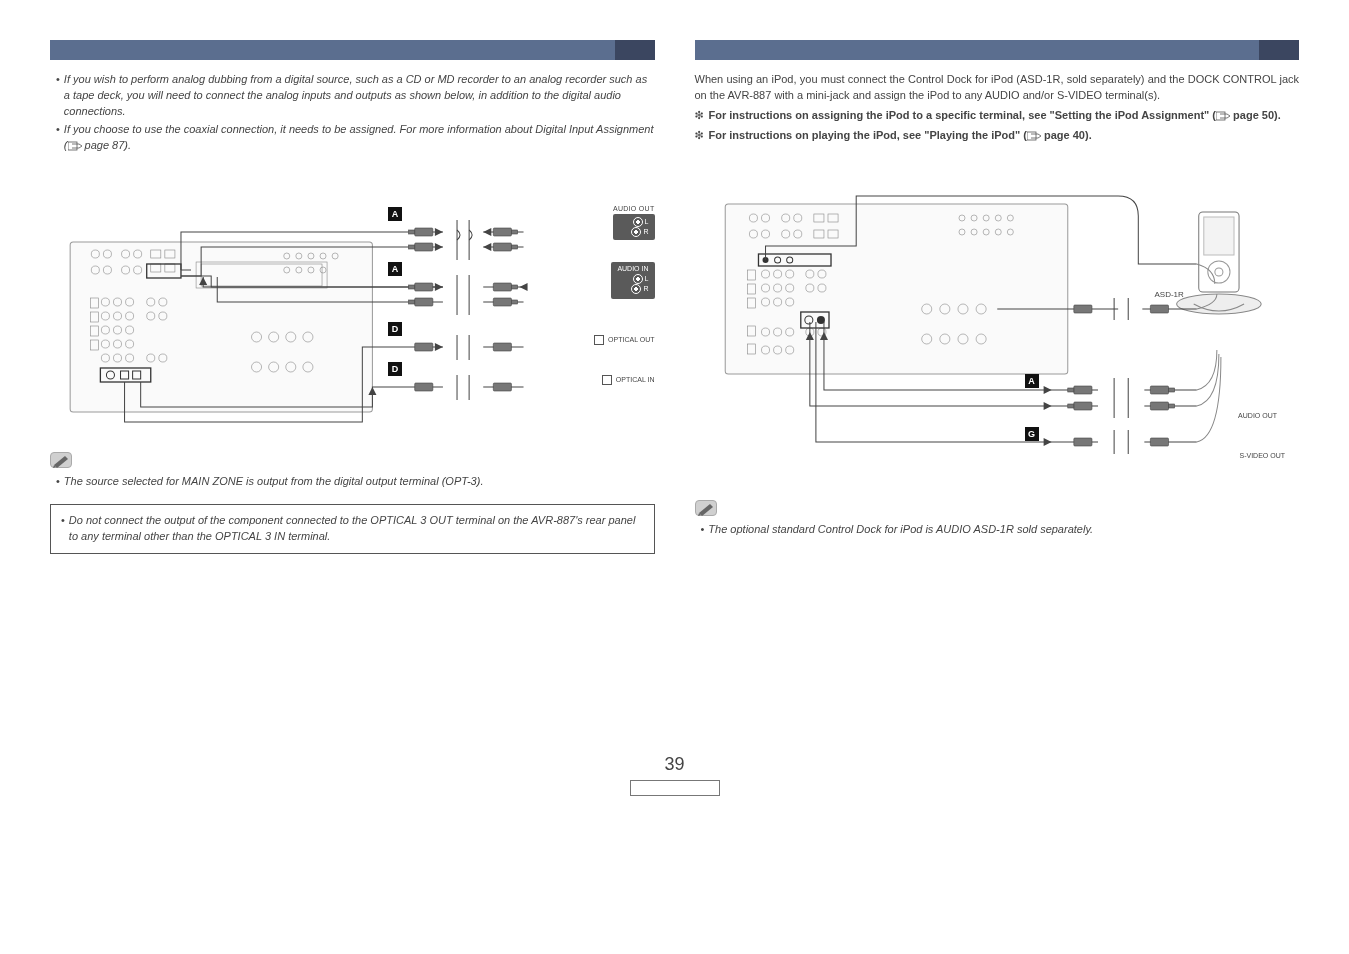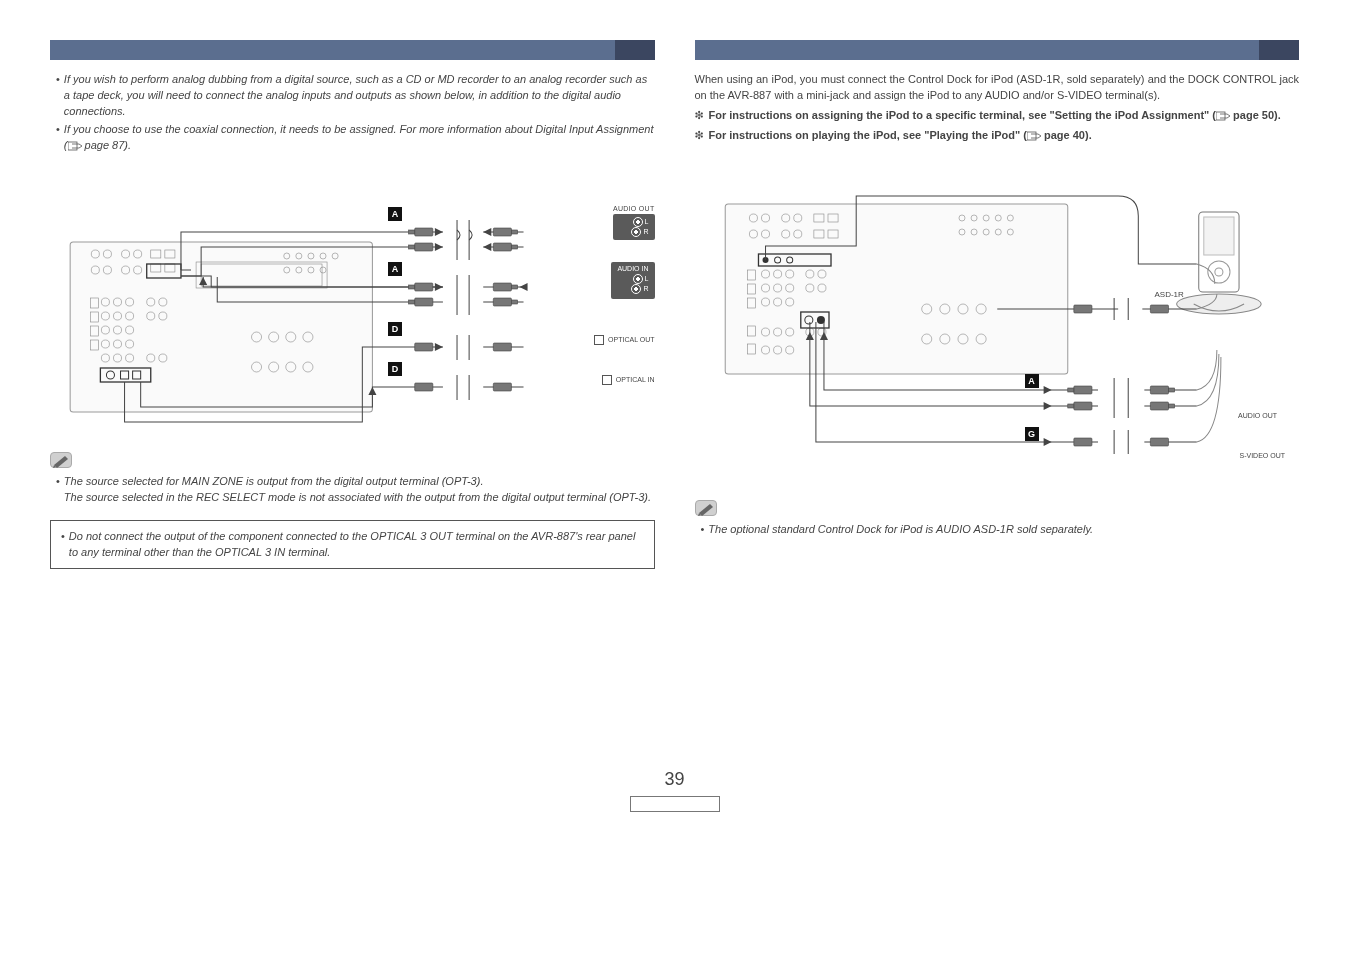--- a/index.html
+++ b/index.html
@@ -293,21 +293,20 @@
         <svg viewBox="0 0 22 16">
             <path d="M3 12 L14 3 L17 6 L6 15 Z" fill="#666"></path>
             <path d="M3 12 L2 15 L5 14 Z" fill="#666"></path>
           </svg>
       </span>
     </div>
     <div class="bullet-line" style="margin-top:6px">
       <span class="dot">•</span>
       <span class="txt">
         <span>The source selected for MAIN ZONE is output from the digital output terminal (OPT-3).</span><br>
-        <span>The source selected in the REC SELECT mode is not associated with the output from the digital output terminal (OPT-3).</span>
       </span>
     </div>
 
     <div class="note-box">
       <div class="bullet-line" style="margin:0">
         <span class="dot">•</span>
         <span class="txt">Do not connect the output of the component connected to the OPTICAL 3 OUT terminal on the AVR-887's rear panel to any terminal other than the OPTICAL 3 IN terminal.</span>
       </div>
     </div>
   </div>

